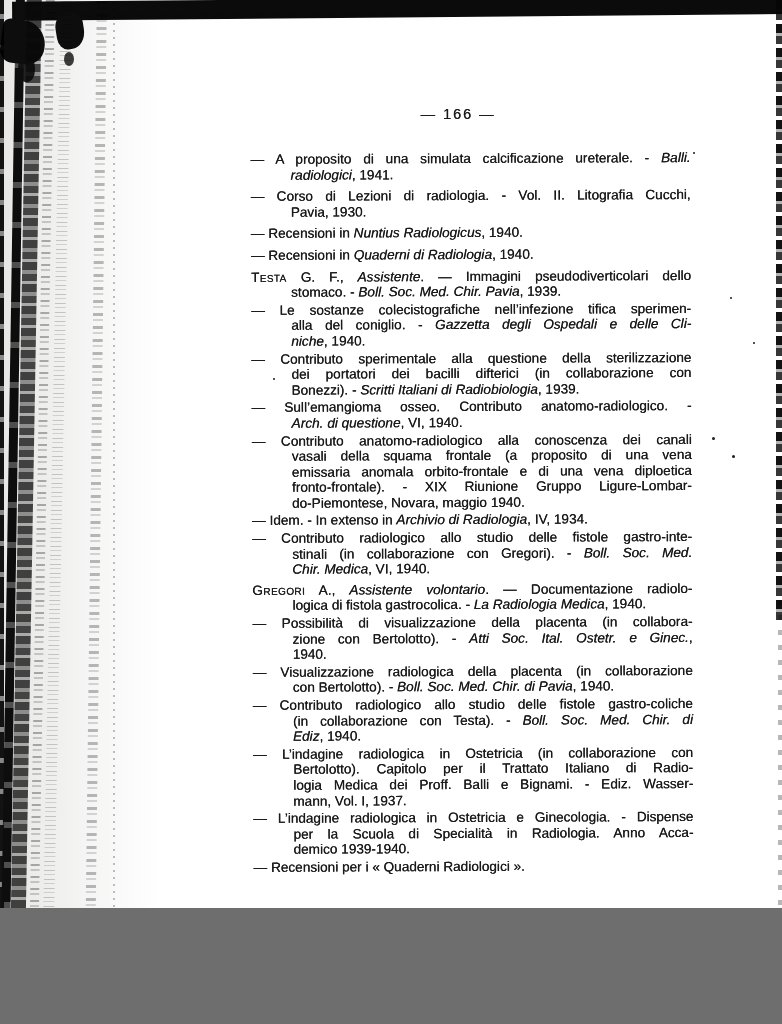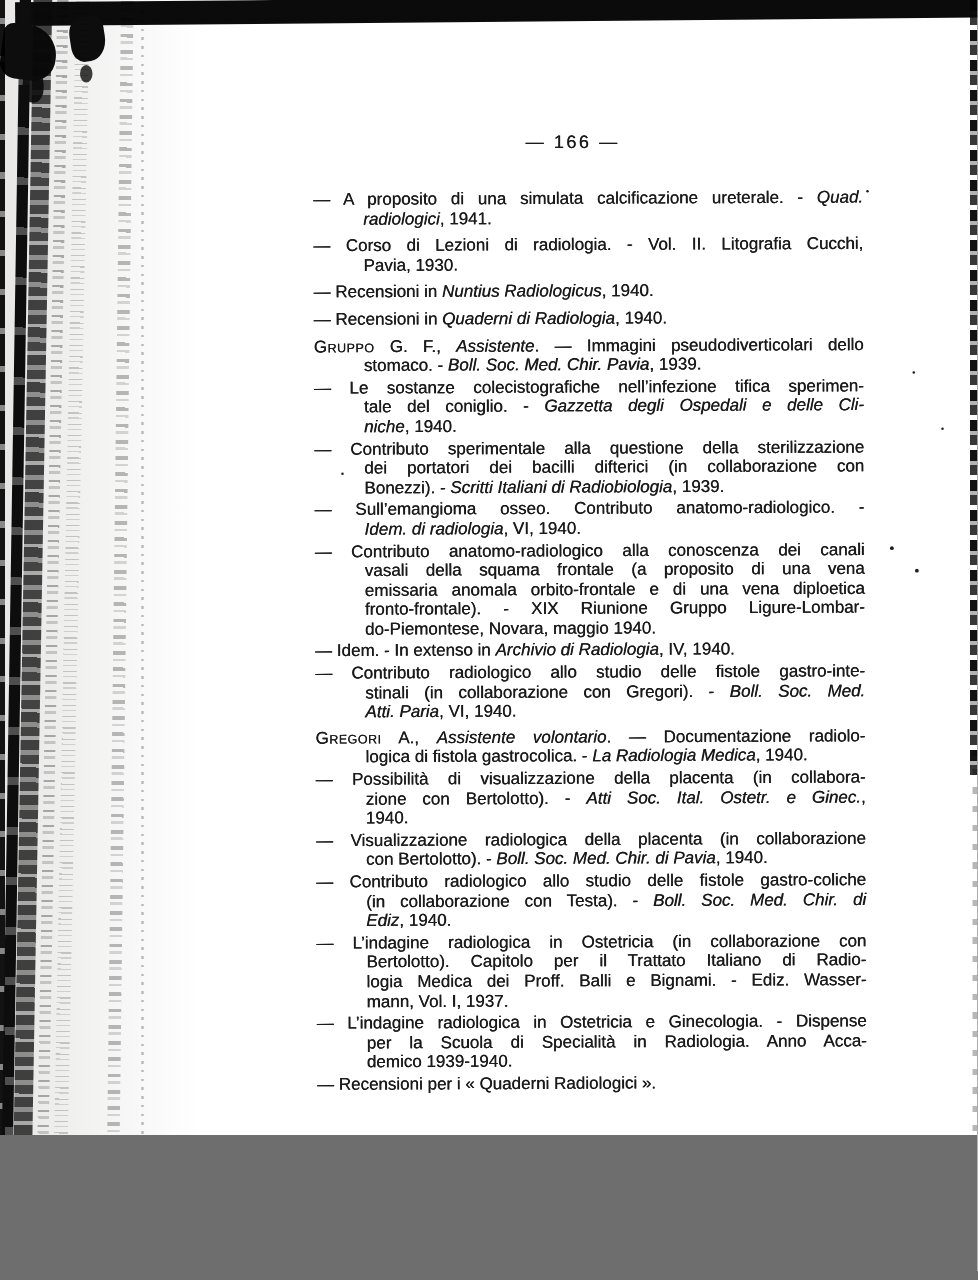--- a/index.html
+++ b/index.html
@@ -96,65 +96,65 @@
   <div class="streak sC"></div>
   <div class="streak sD"></div>
   <div class="streak sE"></div>
   <div class="streak sF"></div>
   <div class="edge-right-top"></div>
   <div class="edge-right-bottom"></div>
 
   <div class="pagenum">— 166 —</div>
   <div class="textblock">
       <div class="entry gap-lg">
-        <div class="line full"><span class="seg-r">— A proposito di una simulata calcificazione ureterale. - </span><span class="seg-i">Quad.</span></div>
+        <div class="line full"><span class="seg-r">— A proposito di una simulata calcificazione ureterale. - </span><span class="seg-i">Balli.</span></div>
         <div class="line cont"><span class="seg-i">radiologici</span><span class="seg-r">, 1941.</span></div>
       </div>
       <div class="entry gap-lg">
         <div class="line full"><span class="seg-r">— Corso di Lezioni di radiologia. - Vol. II. Litografia Cucchi,</span></div>
         <div class="line cont"><span class="seg-r">Pavia, 1930.</span></div>
       </div>
       <div class="entry gap-lg">
         <div class="line"><span class="seg-r">— Recensioni in </span><span class="seg-i">Nuntius Radiologicus</span><span class="seg-r">, 1940.</span></div>
       </div>
       <div class="entry gap-lg">
         <div class="line"><span class="seg-r">— Recensioni in </span><span class="seg-i">Quaderni di Radiologia</span><span class="seg-r">, 1940.</span></div>
       </div>
       <div class="entry author">
-        <div class="line full"><span class="seg-sc">Gruppo</span><span class="seg-r"> G. F., </span><span class="seg-i">Assistente</span><span class="seg-r">. — Immagini pseudodiverticolari dello</span></div>
+        <div class="line full"><span class="seg-sc">Testa</span><span class="seg-r"> G. F., </span><span class="seg-i">Assistente</span><span class="seg-r">. — Immagini pseudodiverticolari dello</span></div>
         <div class="line cont"><span class="seg-r">stomaco. - </span><span class="seg-i">Boll. Soc. Med. Chir. Pavia</span><span class="seg-r">, 1939.</span></div>
       </div>
       <div class="entry">
         <div class="line full"><span class="seg-r">— Le sostanze colecistografiche nell’infezione tifica sperimen-</span></div>
-        <div class="line cont full"><span class="seg-r">tale del coniglio. - </span><span class="seg-i">Gazzetta degli Ospedali e delle Cli-</span></div>
+        <div class="line cont full"><span class="seg-r">alla del coniglio. - </span><span class="seg-i">Gazzetta degli Ospedali e delle Cli-</span></div>
         <div class="line cont"><span class="seg-i">niche</span><span class="seg-r">, 1940.</span></div>
       </div>
       <div class="entry">
         <div class="line full"><span class="seg-r">— Contributo sperimentale alla questione della sterilizzazione</span></div>
         <div class="line cont full"><span class="seg-r">dei portatori dei bacilli difterici (in collaborazione con</span></div>
         <div class="line cont"><span class="seg-r">Bonezzi). - </span><span class="seg-i">Scritti Italiani di Radiobiologia</span><span class="seg-r">, 1939.</span></div>
       </div>
       <div class="entry">
         <div class="line full"><span class="seg-r">— Sull’emangioma osseo. Contributo anatomo-radiologico. -</span></div>
-        <div class="line cont"><span class="seg-i">Idem. di radiologia</span><span class="seg-r">, VI, 1940.</span></div>
+        <div class="line cont"><span class="seg-i">Arch. di questione</span><span class="seg-r">, VI, 1940.</span></div>
       </div>
       <div class="entry">
         <div class="line full"><span class="seg-r">— Contributo anatomo-radiologico alla conoscenza dei canali</span></div>
         <div class="line cont full"><span class="seg-r">vasali della squama frontale (a proposito di una vena</span></div>
         <div class="line cont full"><span class="seg-r">emissaria anomala orbito-frontale e di una vena diploetica</span></div>
         <div class="line cont full"><span class="seg-r">fronto-frontale). - XIX Riunione Gruppo Ligure-Lombar-</span></div>
         <div class="line cont"><span class="seg-r">do-Piemontese, Novara, maggio 1940.</span></div>
       </div>
       <div class="entry">
-        <div class="line"><span class="seg-r">— Idem. - In extenso in </span><span class="seg-i">Archivio di Radiologia</span><span class="seg-r">, IV, 1940.</span></div>
+        <div class="line"><span class="seg-r">— Idem. - In extenso in </span><span class="seg-i">Archivio di Radiologia</span><span class="seg-r">, IV, 1934.</span></div>
       </div>
       <div class="entry">
         <div class="line full"><span class="seg-r">— Contributo radiologico allo studio delle fistole gastro-inte-</span></div>
         <div class="line cont full"><span class="seg-r">stinali (in collaborazione con Gregori). - </span><span class="seg-i">Boll. Soc. Med.</span></div>
-        <div class="line cont"><span class="seg-i">Atti. Paria</span><span class="seg-r">, VI, 1940.</span></div>
+        <div class="line cont"><span class="seg-i">Chir. Medica</span><span class="seg-r">, VI, 1940.</span></div>
       </div>
       <div class="entry author">
         <div class="line full"><span class="seg-sc">Gregori</span><span class="seg-r"> A., </span><span class="seg-i">Assistente volontario</span><span class="seg-r">. — Documentazione radiolo-</span></div>
         <div class="line cont"><span class="seg-r">logica di fistola gastrocolica. - </span><span class="seg-i">La Radiologia Medica</span><span class="seg-r">, 1940.</span></div>
       </div>
       <div class="entry">
         <div class="line full"><span class="seg-r">— Possibilità di visualizzazione della placenta (in collabora-</span></div>
         <div class="line cont full"><span class="seg-r">zione con Bertolotto). - </span><span class="seg-i">Atti Soc. Ital. Ostetr. e Ginec.</span><span class="seg-r">,</span></div>
         <div class="line cont"><span class="seg-r">1940.</span></div>
       </div>

